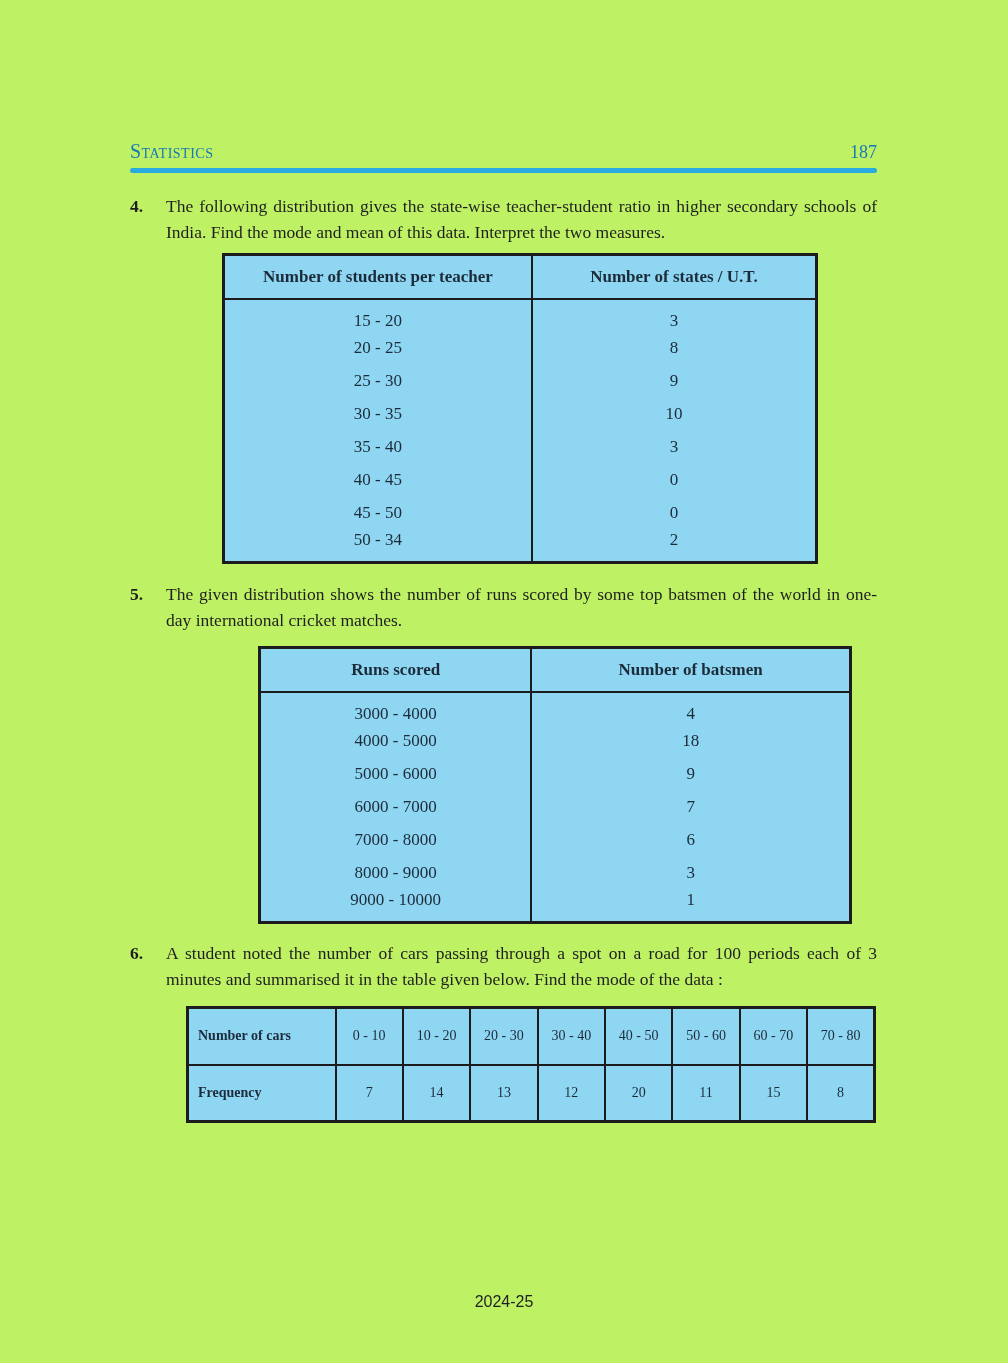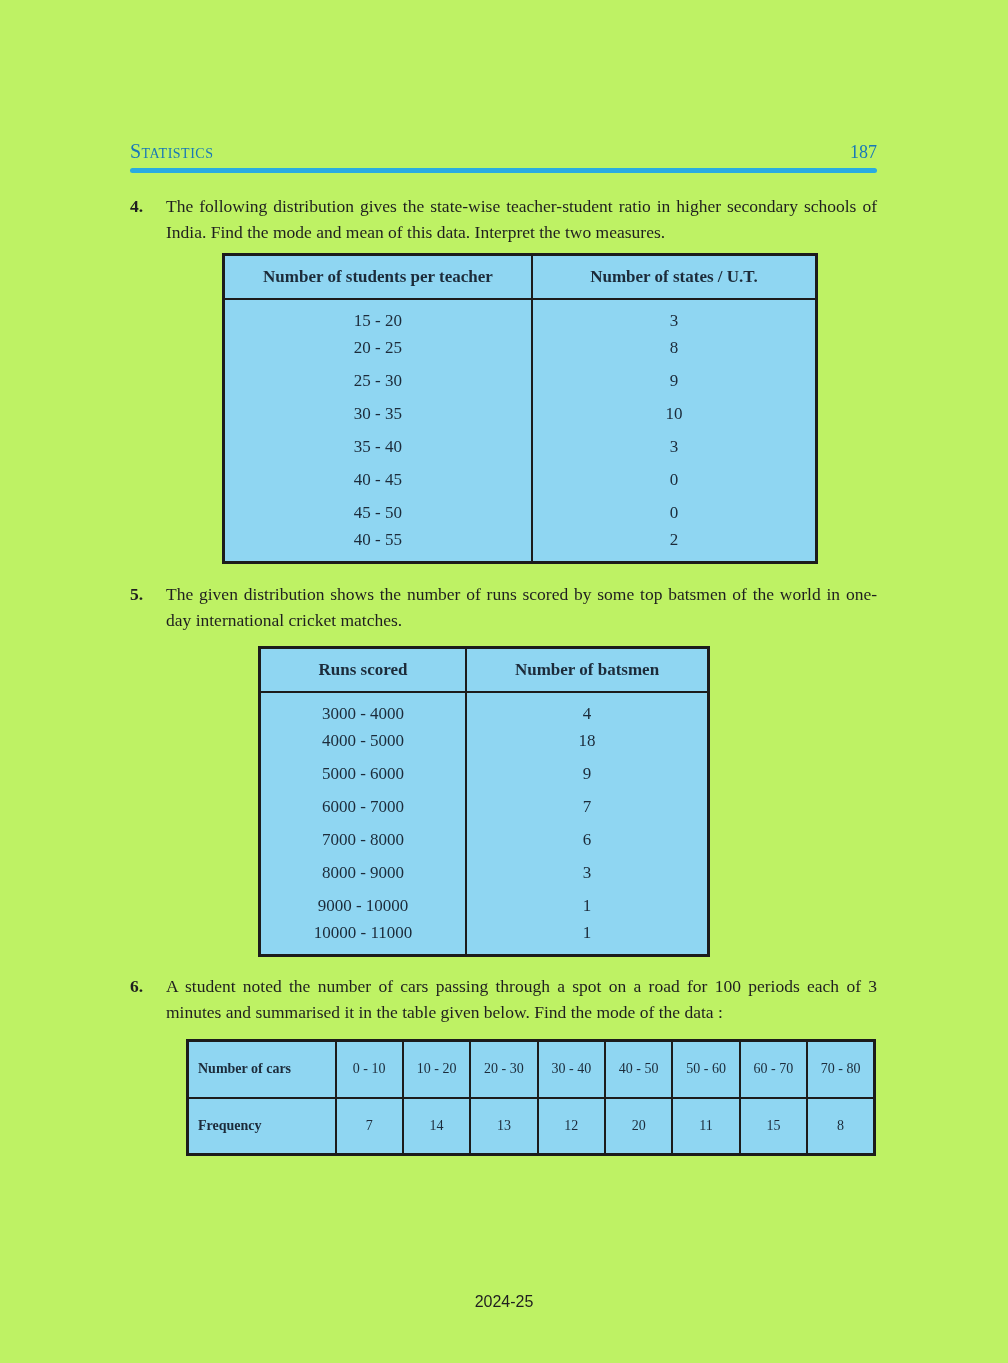--- a/index.html
+++ b/index.html
@@ -80,21 +80,21 @@
   }
   table.data-table th,
   table.data-table td {
     text-align: center;
     vertical-align: middle;
   }
   table.t1, table.t2 {
     border: 3px solid var(--table-border);
   }
   table.t1 { width: 596px; margin: 8px 0 0 92px; }
-  table.t2 { width: 452px; margin: 13px 0 0 128px; }
+  table.t2 { width: 594px; margin: 13px 0 0 128px; }
   table.t1 thead th, table.t2 thead th {
     font-weight: bold;
     height: 44px;
     border-bottom: 2px solid var(--table-border);
     font-size: 17px;
   }
   table.t1 th:first-child, table.t1 td:first-child,
   table.t2 th:first-child, table.t2 td:first-child {
     border-right: 2px solid var(--table-border);
   }
@@ -182,21 +182,21 @@
         </tr>
         <tr>
           <td>40 - 45</td>
           <td>0</td>
         </tr>
         <tr>
           <td>45 - 50</td>
           <td>0</td>
         </tr>
         <tr>
-          <td>40 - 55</td>
+          <td>50 - 34</td>
           <td>2</td>
         </tr>
       </tbody>
     </table>
 
     <div class="question" style="margin-top:17px;">
       <span class="q-num">5.</span>
       <p class="q-text">The given distribution shows the number of runs scored by some top batsmen of the world in one-day international cricket matches.</p>
     </div>
 
@@ -227,24 +227,20 @@
         <tr>
           <td>7000 - 8000</td>
           <td>6</td>
         </tr>
         <tr>
           <td>8000 - 9000</td>
           <td>3</td>
         </tr>
         <tr>
           <td>9000 - 10000</td>
-          <td>1</td>
-        </tr>
-        <tr>
-          <td>10000 - 11000</td>
           <td>1</td>
         </tr>
       </tbody>
     </table>
 
 
     <div class="question" style="margin-top:16px;">
       <span class="q-num">6.</span>
       <p class="q-text">A student noted the number of cars passing through a spot on a road for 100 periods each of 3 minutes and summarised it in the table given below. Find the mode of the data :</p>
     </div>

